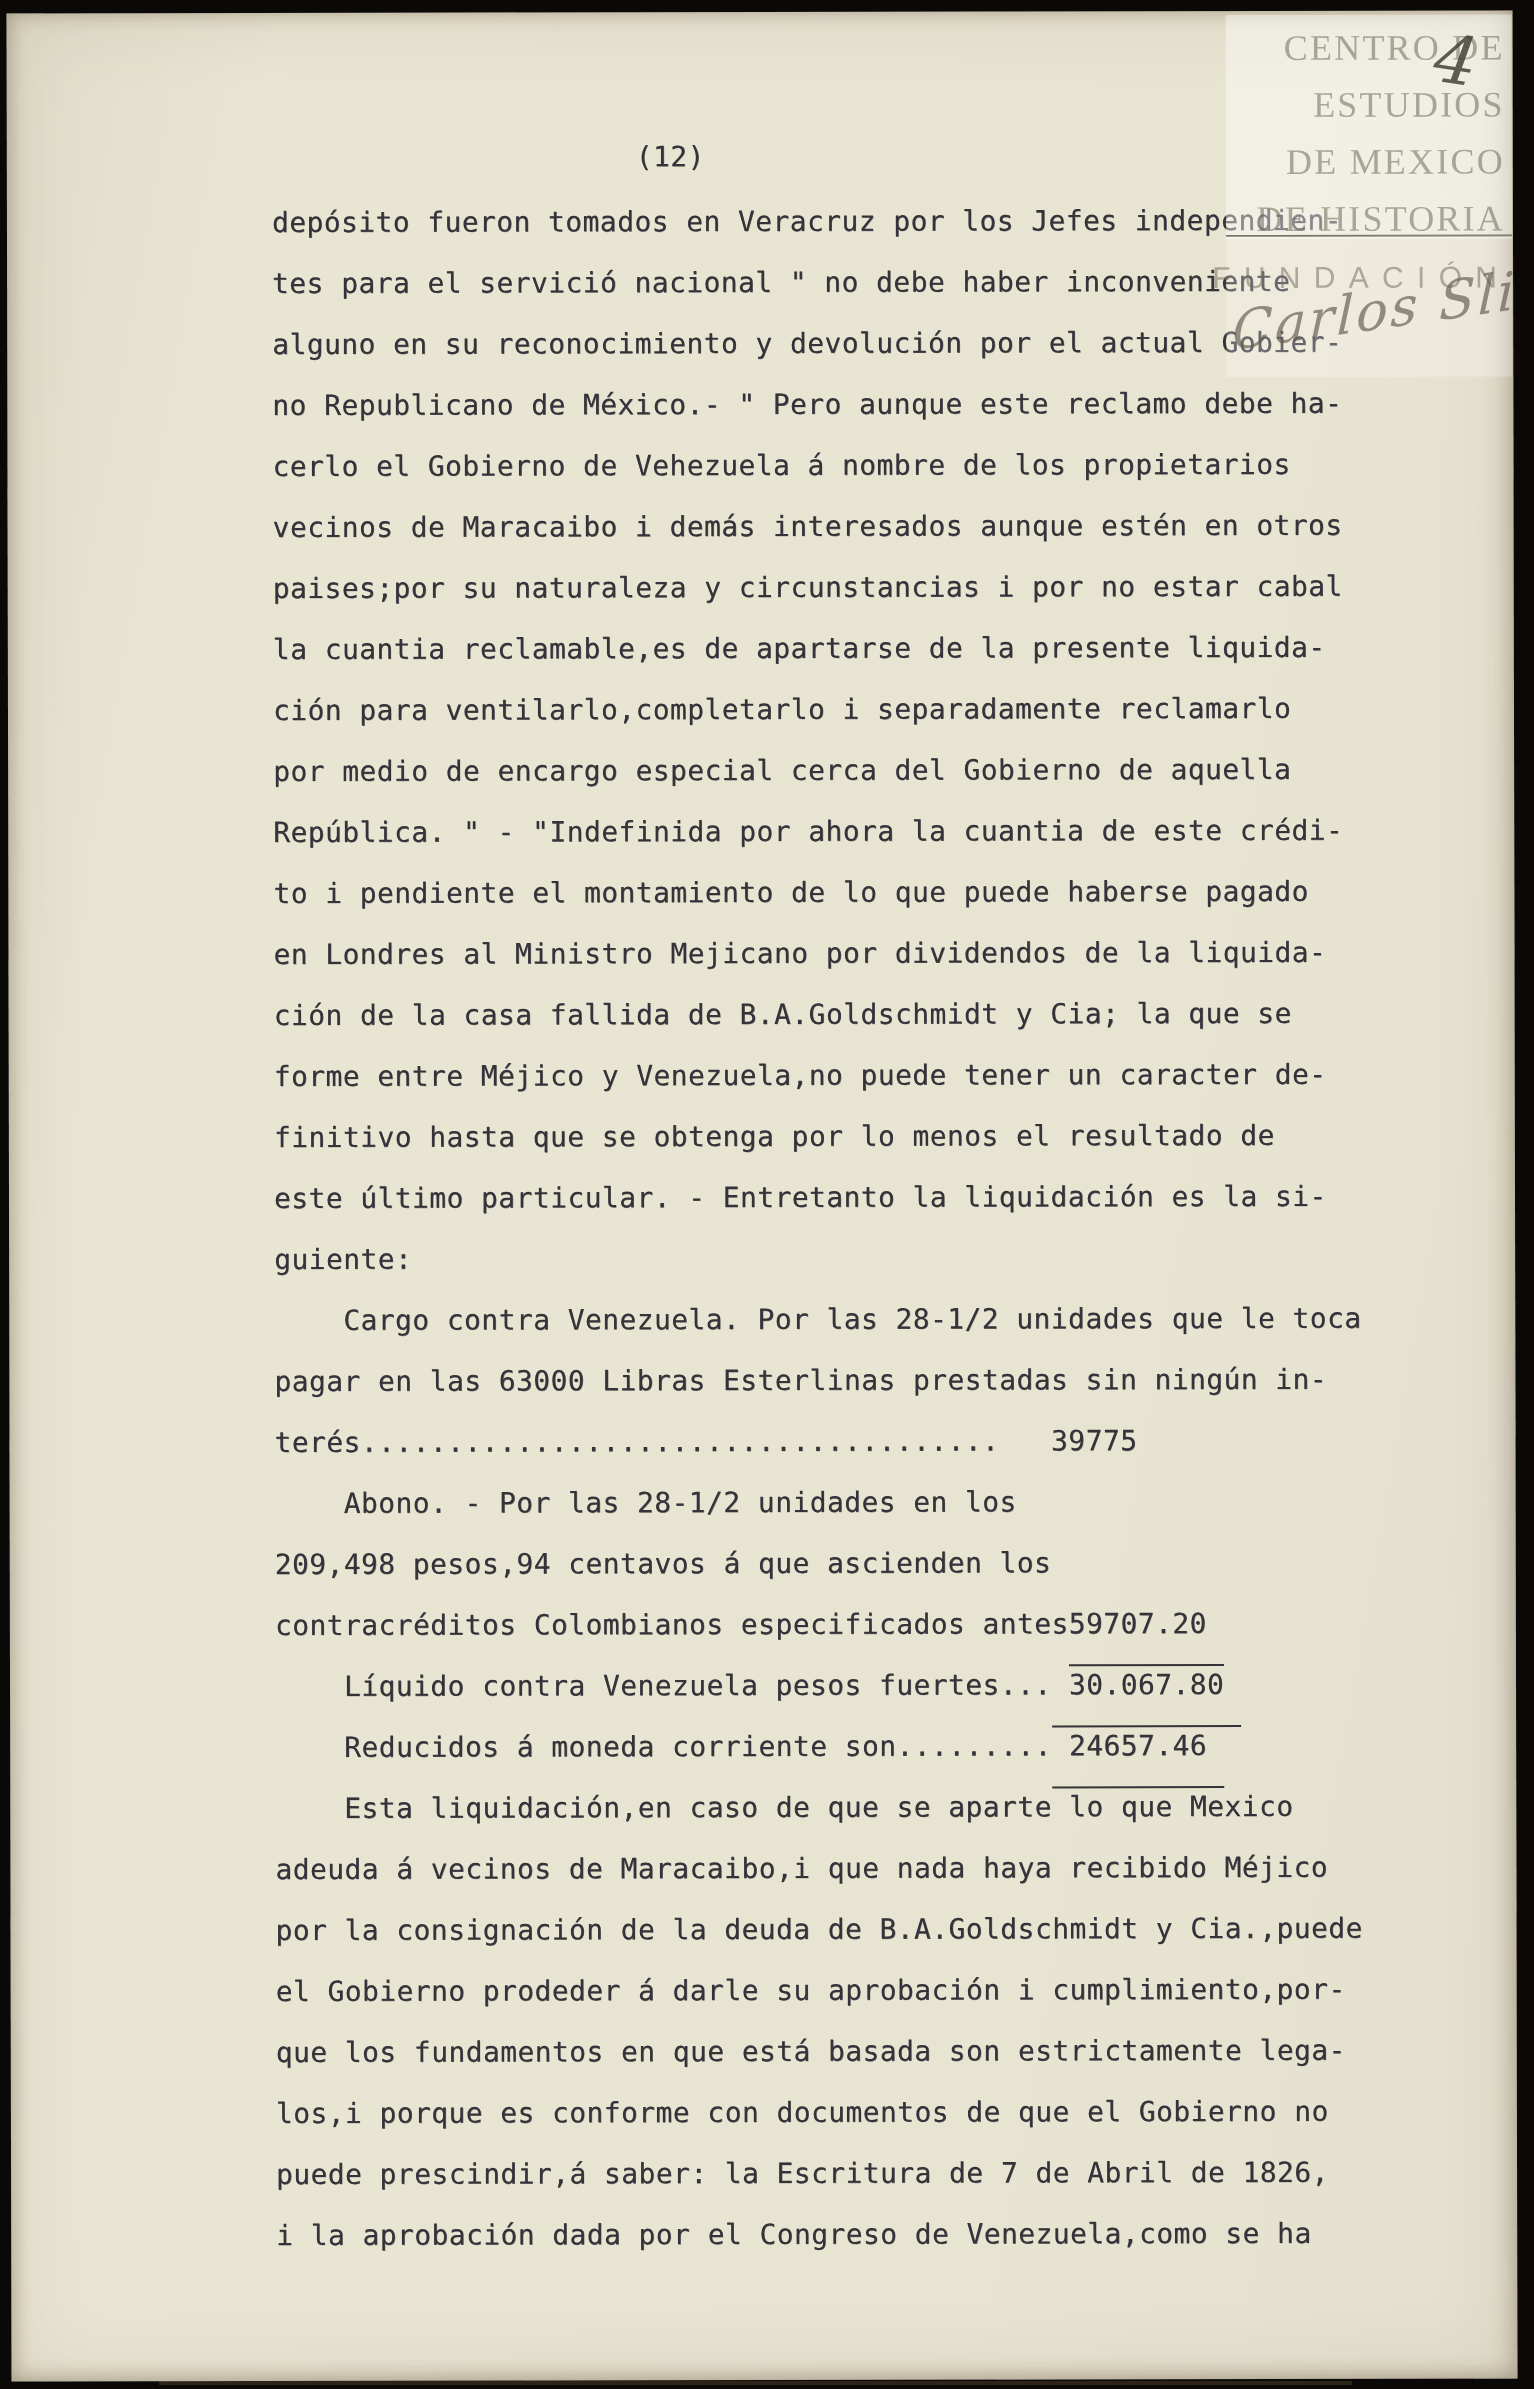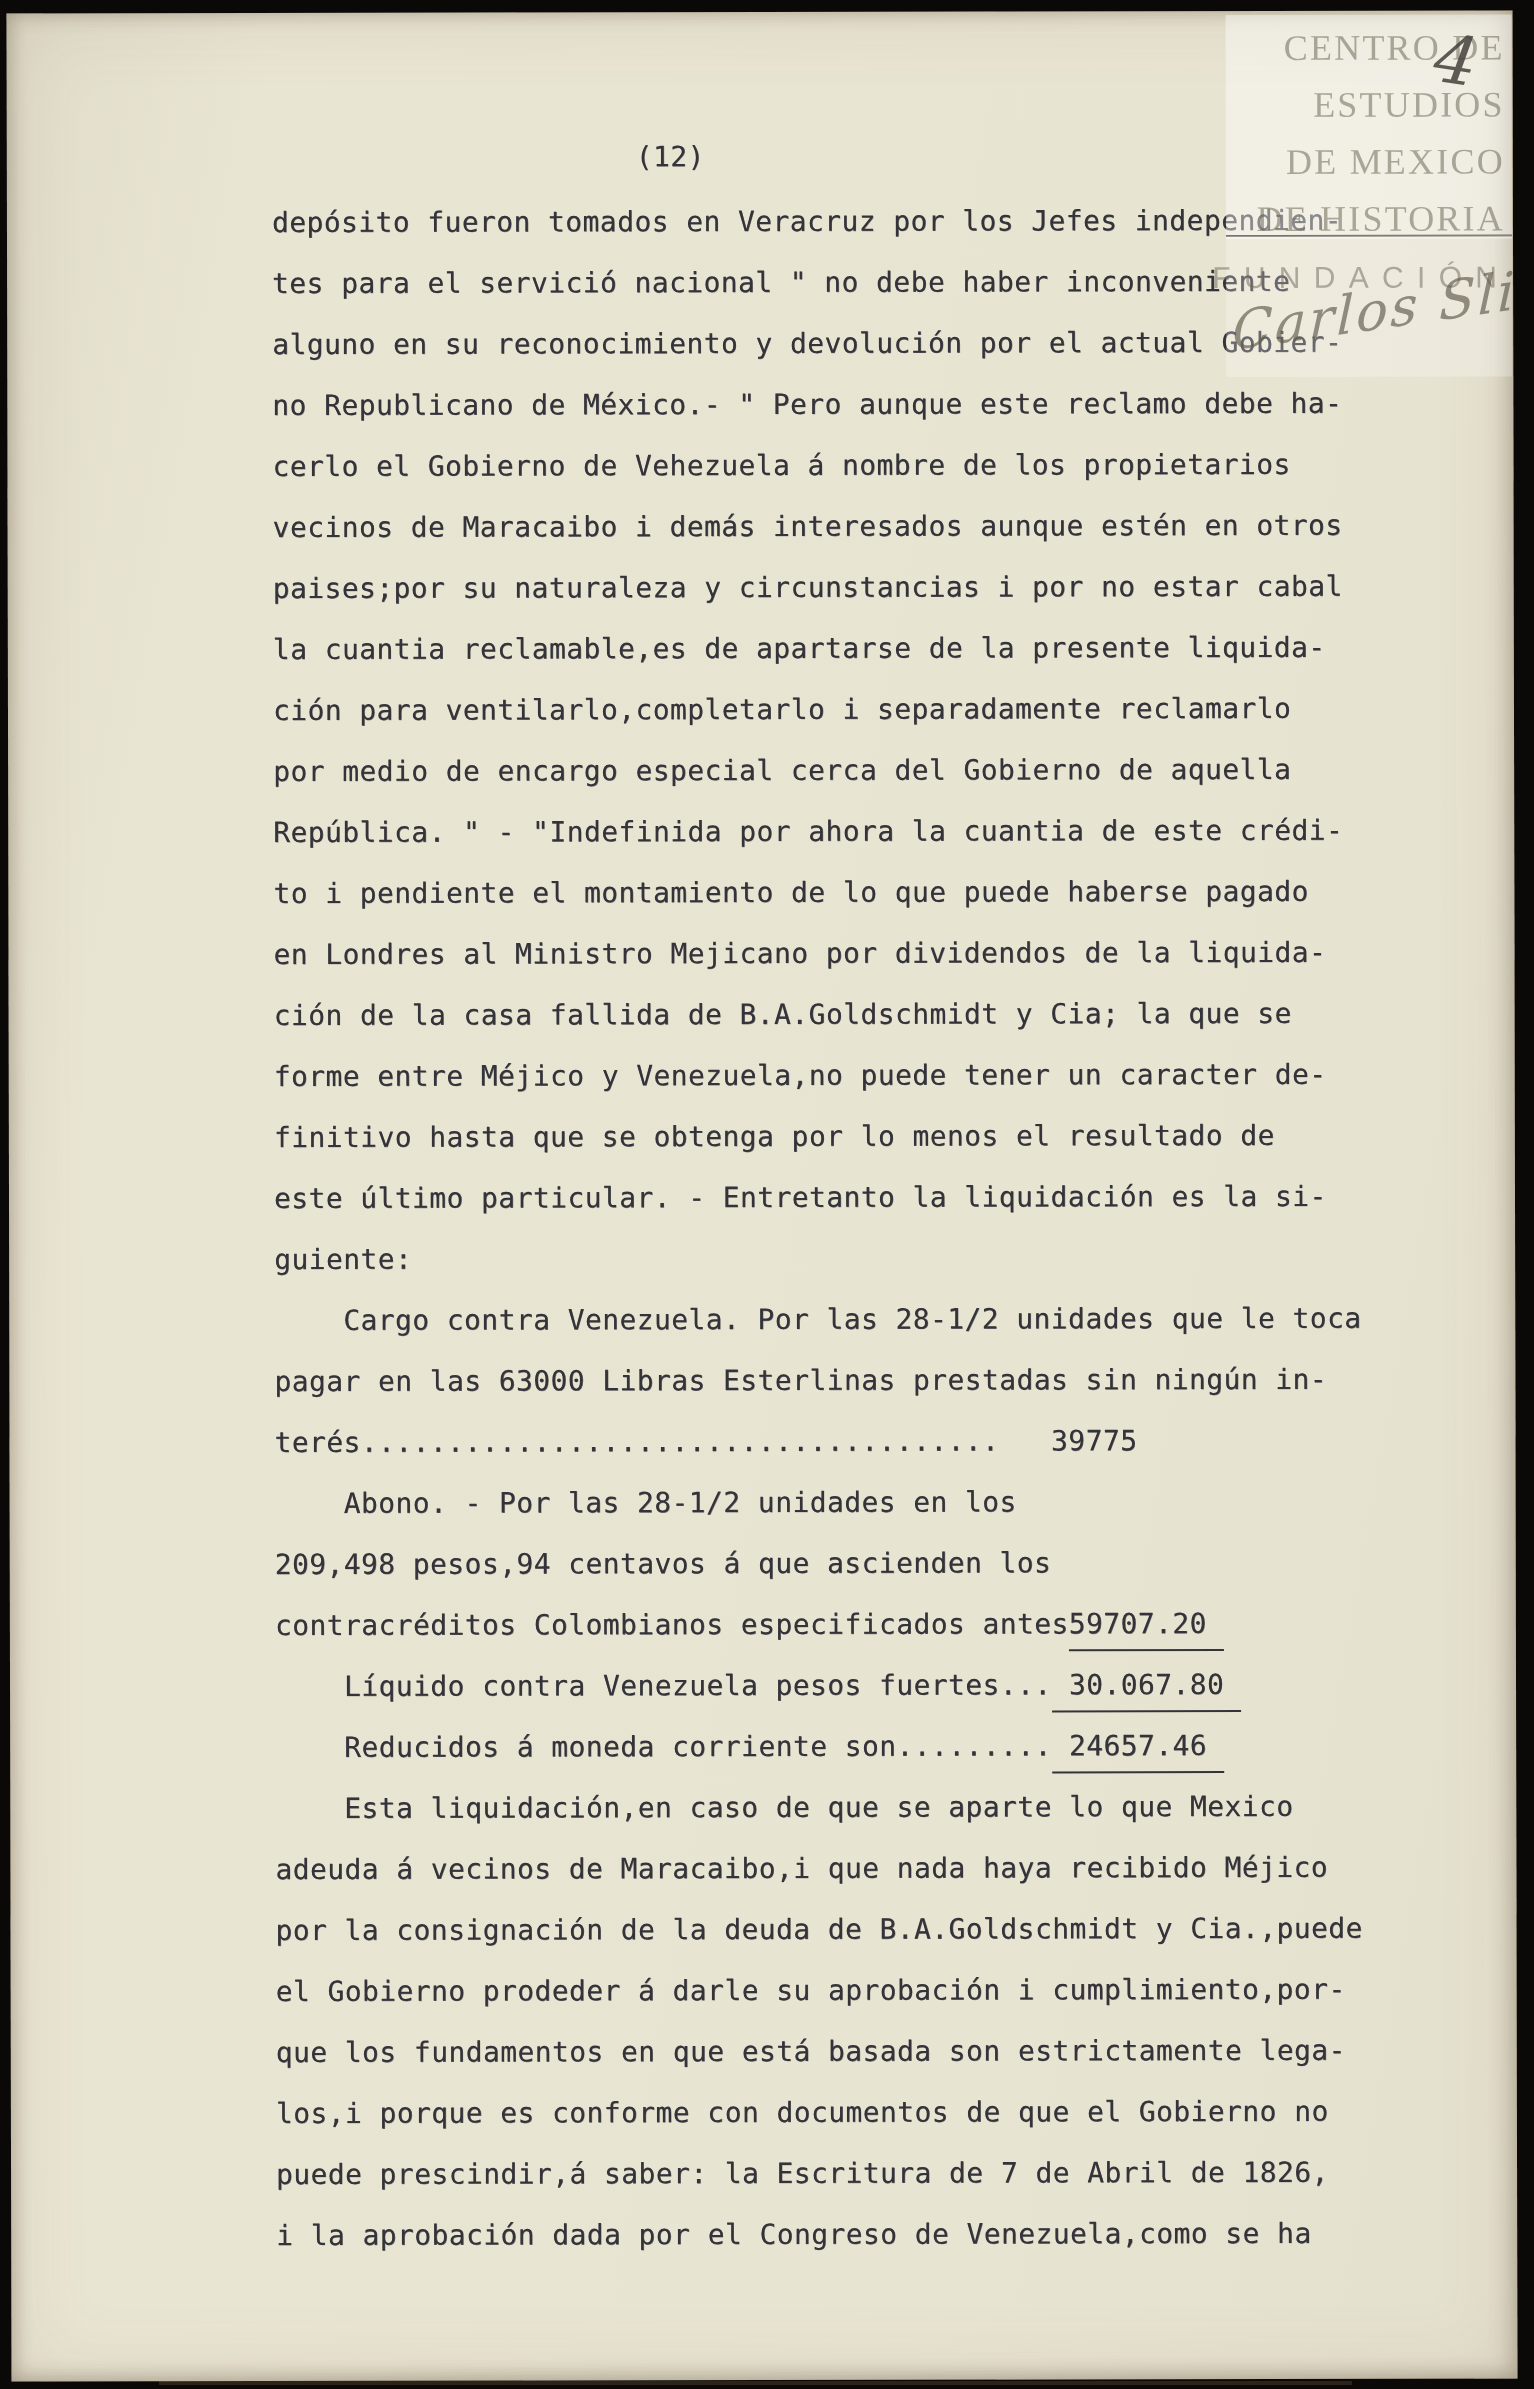--- a/index.html
+++ b/index.html
@@ -46,21 +46,21 @@
     height:61px;line-height:61px;
     font-size:28px;letter-spacing:0.4px;
     color:var(--ink);
     white-space:pre;
     text-shadow:0.4px 0.4px 0 rgba(42,41,48,0.55);
   }
   .tline .u{
     display:inline-block;
     line-height:normal;
     border-bottom:2.7px solid currentColor;
-    padding-bottom:9px;
+    padding-bottom:24px;
   }
   
   .wm-top{
     position:absolute;left:1219px;top:4px;width:286px;height:224px;
     background:rgba(255,255,255,0.42);
   }
   .wm-divider{
     position:absolute;left:1219px;top:224px;width:286px;height:1.8px;
     background:rgba(90,85,72,0.8);
   }

